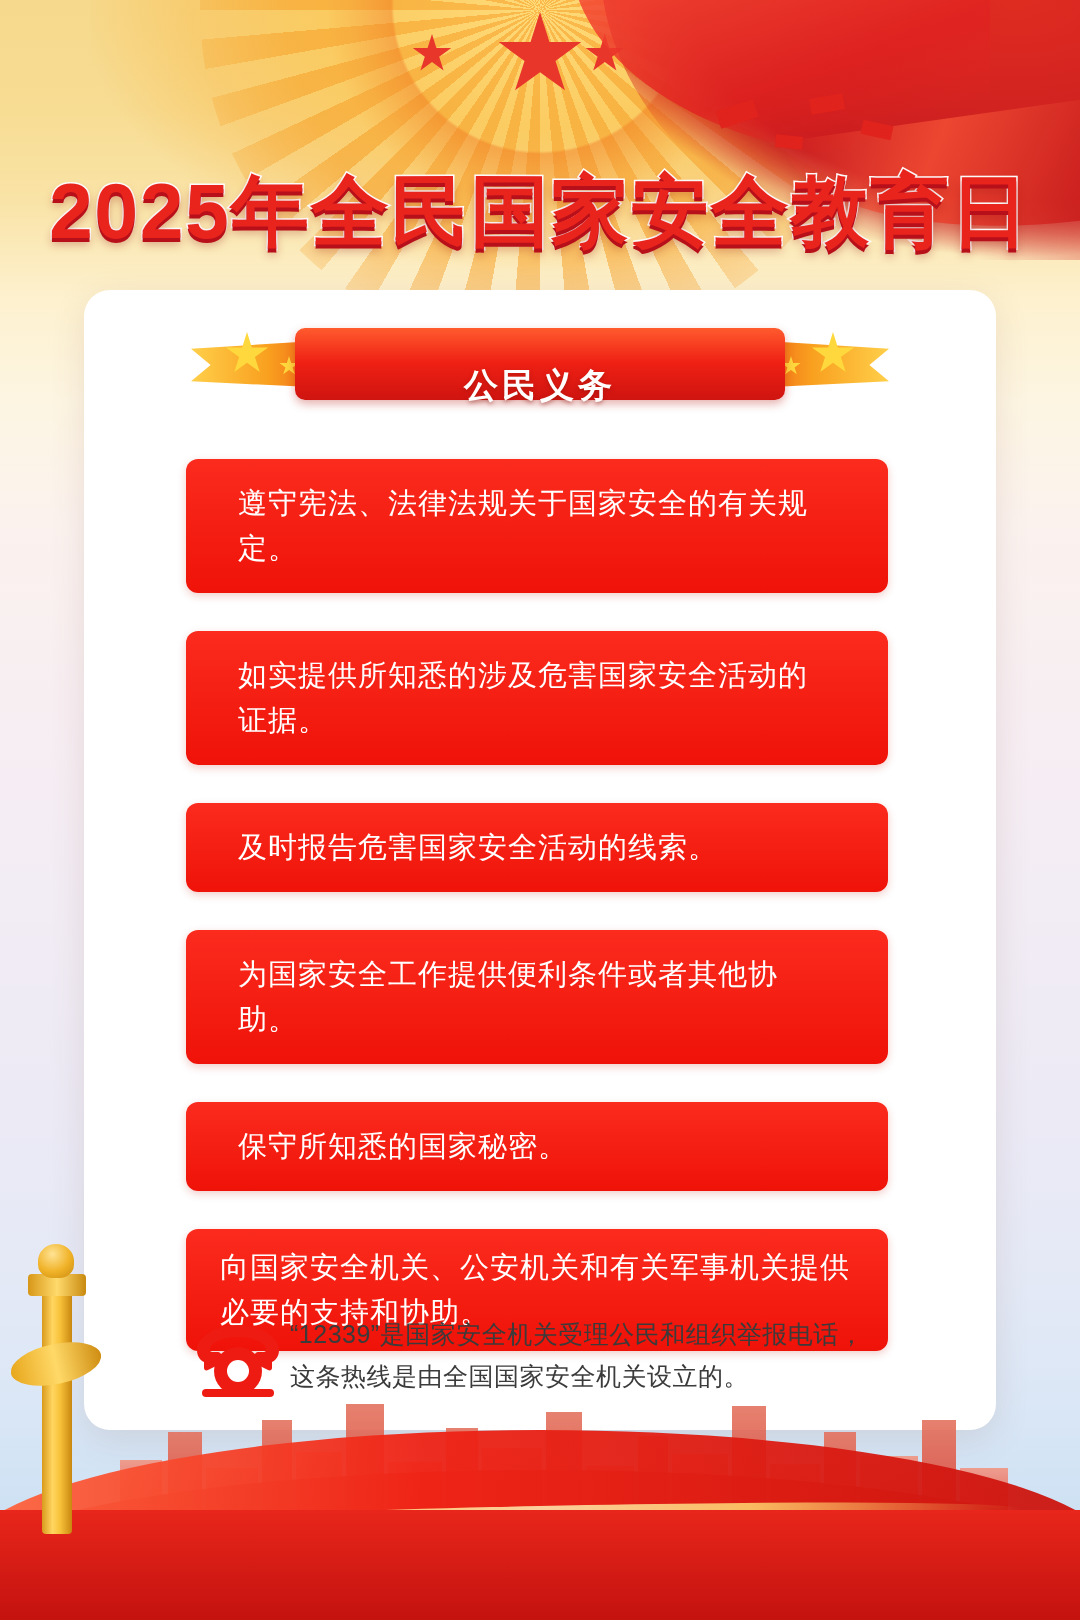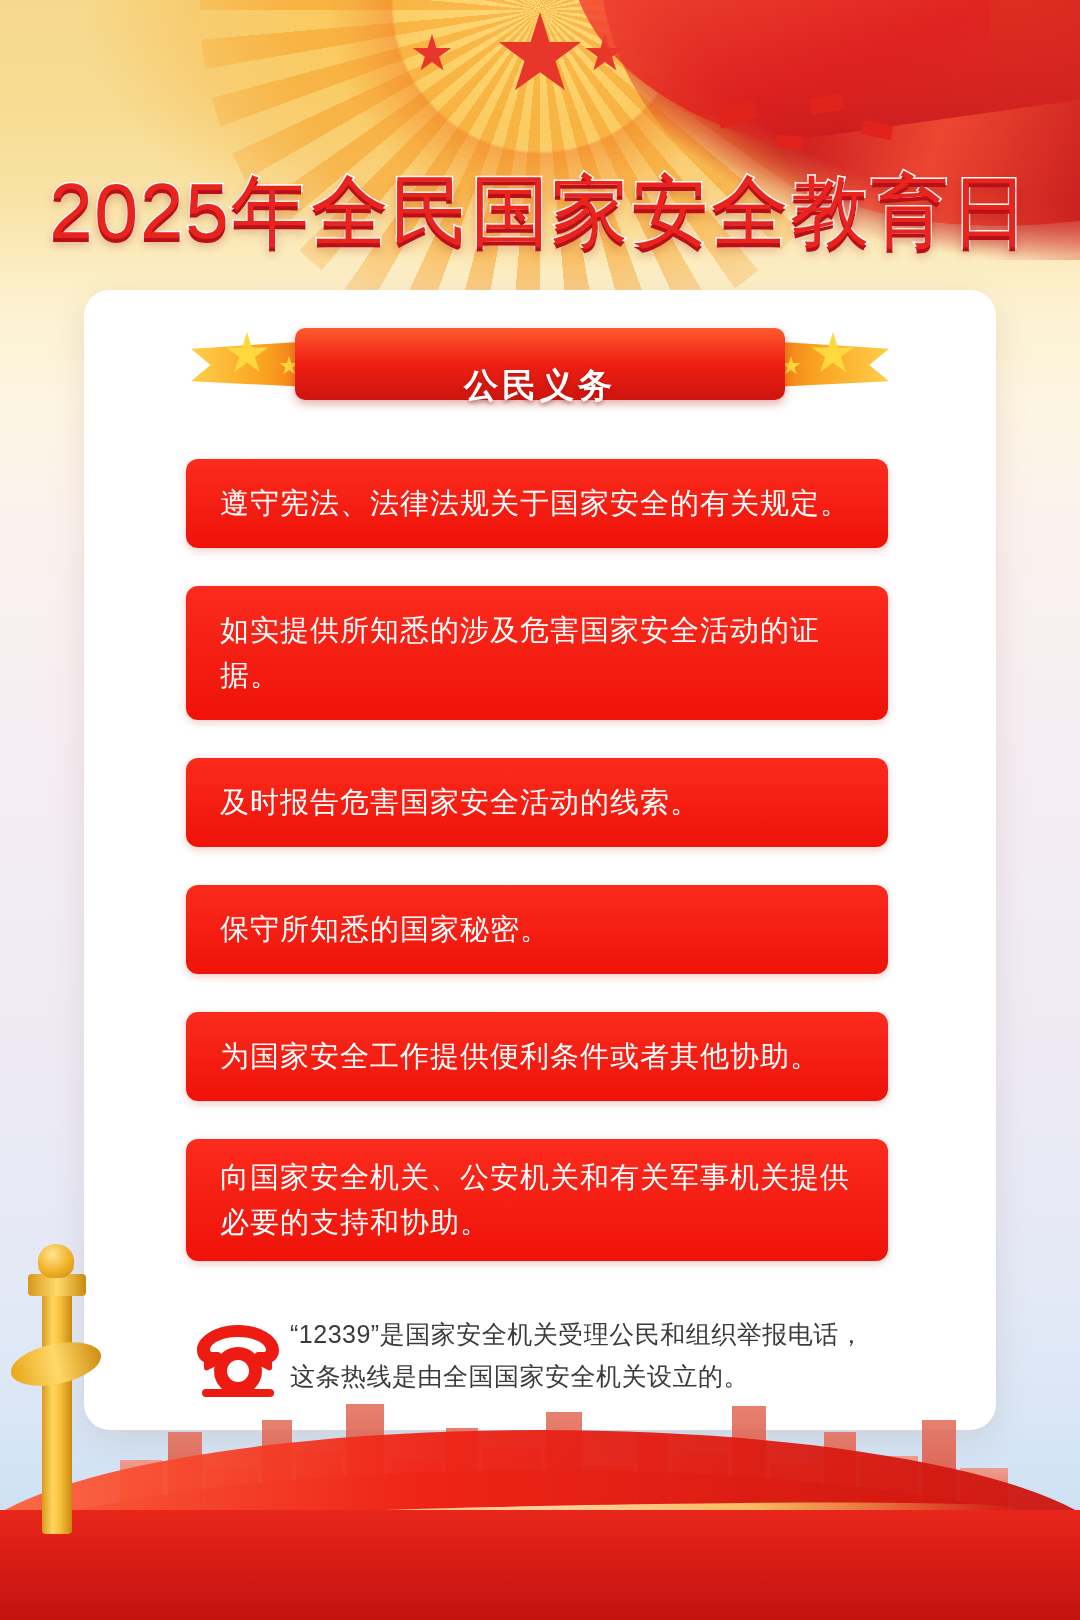--- a/index.html
+++ b/index.html
@@ -140,21 +140,21 @@
   }
 
   
   .title {
     position: absolute;
     top: 160px;
     left: 0;
     width: 1080px;
     text-align: center;
     font-size: 78px;
-    font-weight: normal;
+    font-weight: bold;
     letter-spacing: 2px;
     color: #e8241d;
     -webkit-text-stroke: 3px #ffffff;
     paint-order: stroke fill;
     text-shadow:
       0 4px 0 #b8101a,
       0 6px 10px rgba(150,20,20,0.35);
     white-space: nowrap;
     font-family: "Liberation Sans", "DejaVu Sans", sans-serif;
   }
@@ -231,21 +231,21 @@
     top: 459px;
     left: 186px;
     width: 702px;
   }
   .item {
     position: relative;
     background: linear-gradient(180deg, #fb2b1e 0%, #ef1208 100%);
     border-radius: 12px;
     box-shadow: 0 3px 8px rgba(190,30,20,0.22);
     margin-bottom: 38px;
-    padding: 22px 34px;
+    padding: 22px 52px;
     min-height: 34px;
     display: flex;
     align-items: center;
   }
   .item span {
     color: #ffffff;
     font-size: 29px;
     line-height: 45px;
     letter-spacing: 1px;
   }
@@ -428,24 +428,24 @@
     <div class="item">
         <span>遵守宪法、法律法规关于国家安全的有关规定。</span>
       </div>
     <div class="item">
         <span>如实提供所知悉的涉及危害国家安全活动的证据。</span>
       </div>
     <div class="item">
         <span>及时报告危害国家安全活动的线索。</span>
       </div>
     <div class="item">
+        <span>为国家安全工作提供便利条件或者其他协助。</span>
+      </div>
+    <div class="item">
         <span>保守所知悉的国家秘密。</span>
-      </div>
-    <div class="item">
-        <span>为国家安全工作提供便利条件或者其他协助。</span>
       </div>
     <div class="item tall">
         <span>向国家安全机关、公安机关和有关军事机关提供必要的支持和协助。</span>
       </div>
   </div>
 
   <div class="hotline">
     <div class="phone-icon">
       <svg viewBox="0 0 100 80" width="104" height="80" aria-hidden="true">
         <path fill="#ee1b12" d="M50 6C27 6 9 18 9 31c0 6 3 10 7 12l0 6c0 2 2 3 4 2l8-4c3 0 6-1 6-4l0-5c0-3-2-5-5-5l-5 0c-1 0-2-1-2-2 0-7 13-13 28-13s28 6 28 13c0 1-1 2-2 2l-5 0c-3 0-5 2-5 5l0 5c0 3 3 4 6 4l8 4c2 1 4 0 4-2l0-6c4-2 7-6 7-12C91 18 73 6 50 6z"></path>

